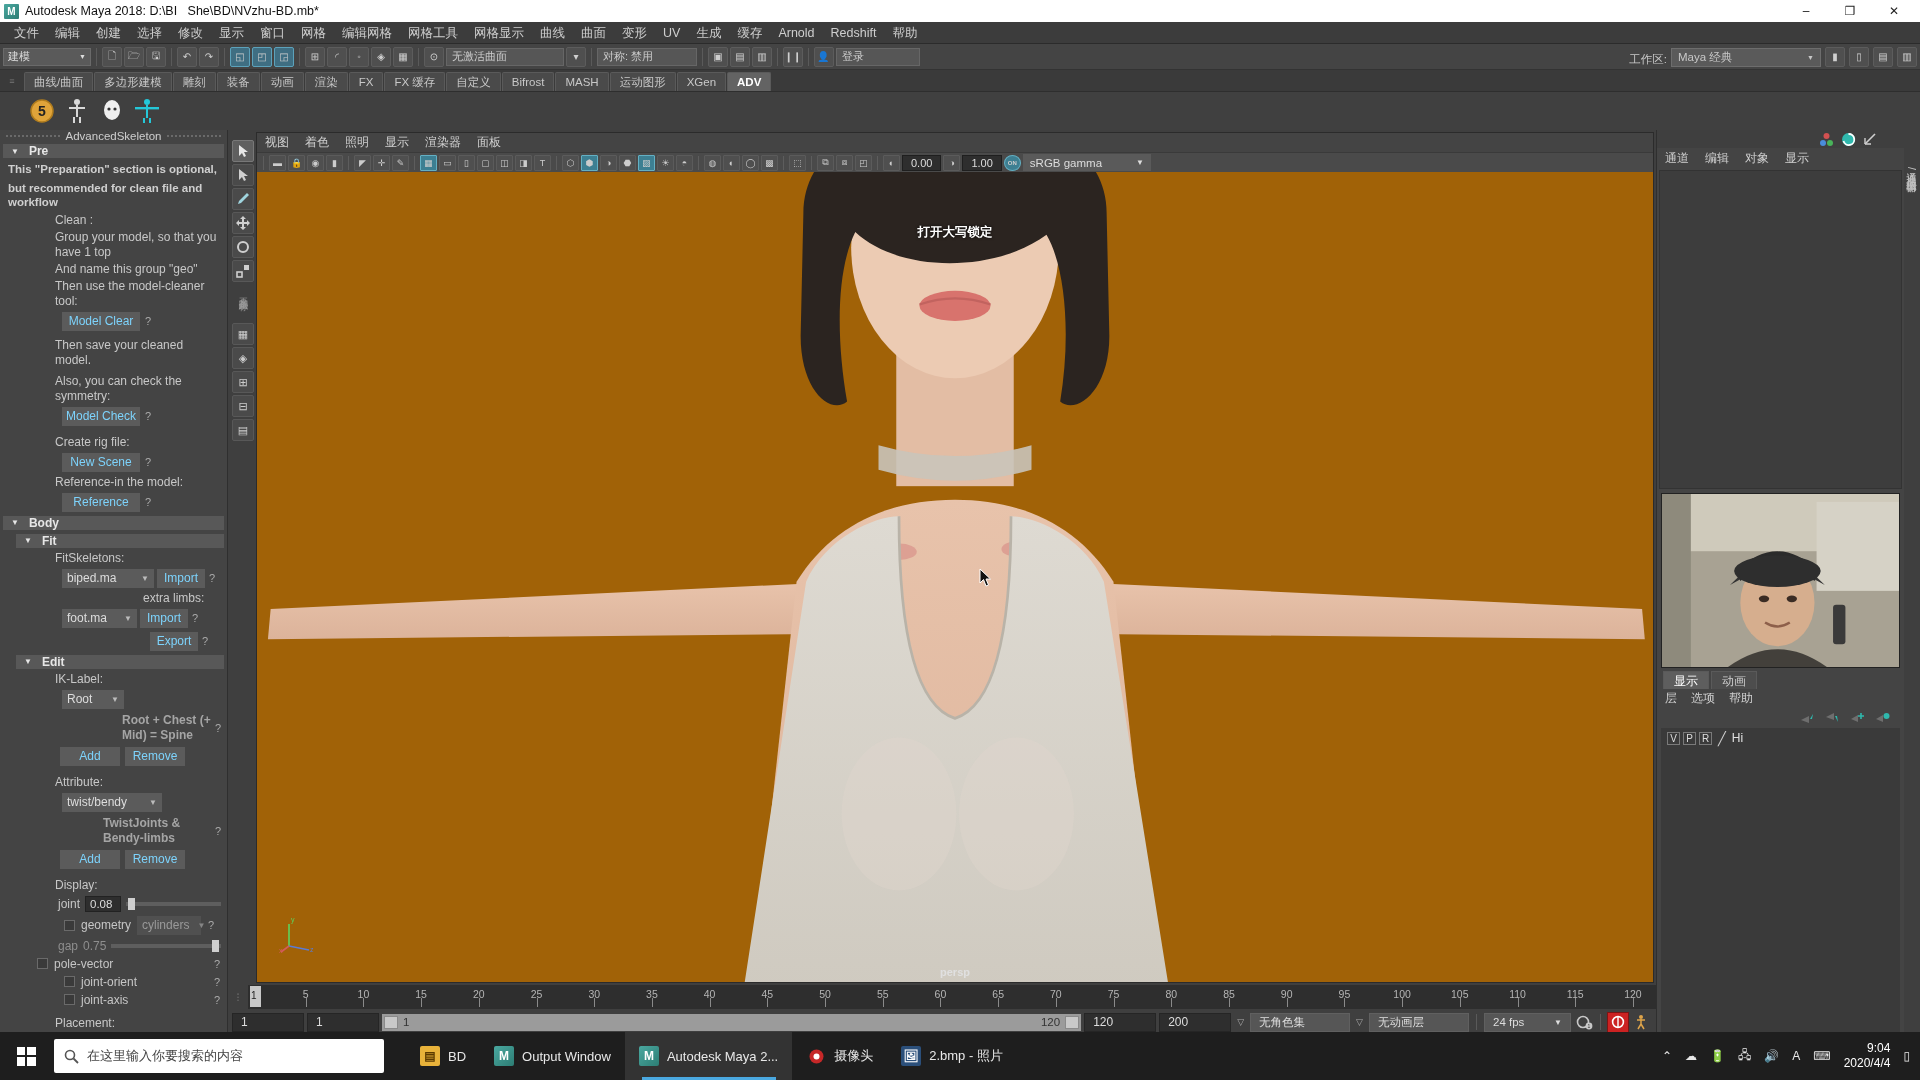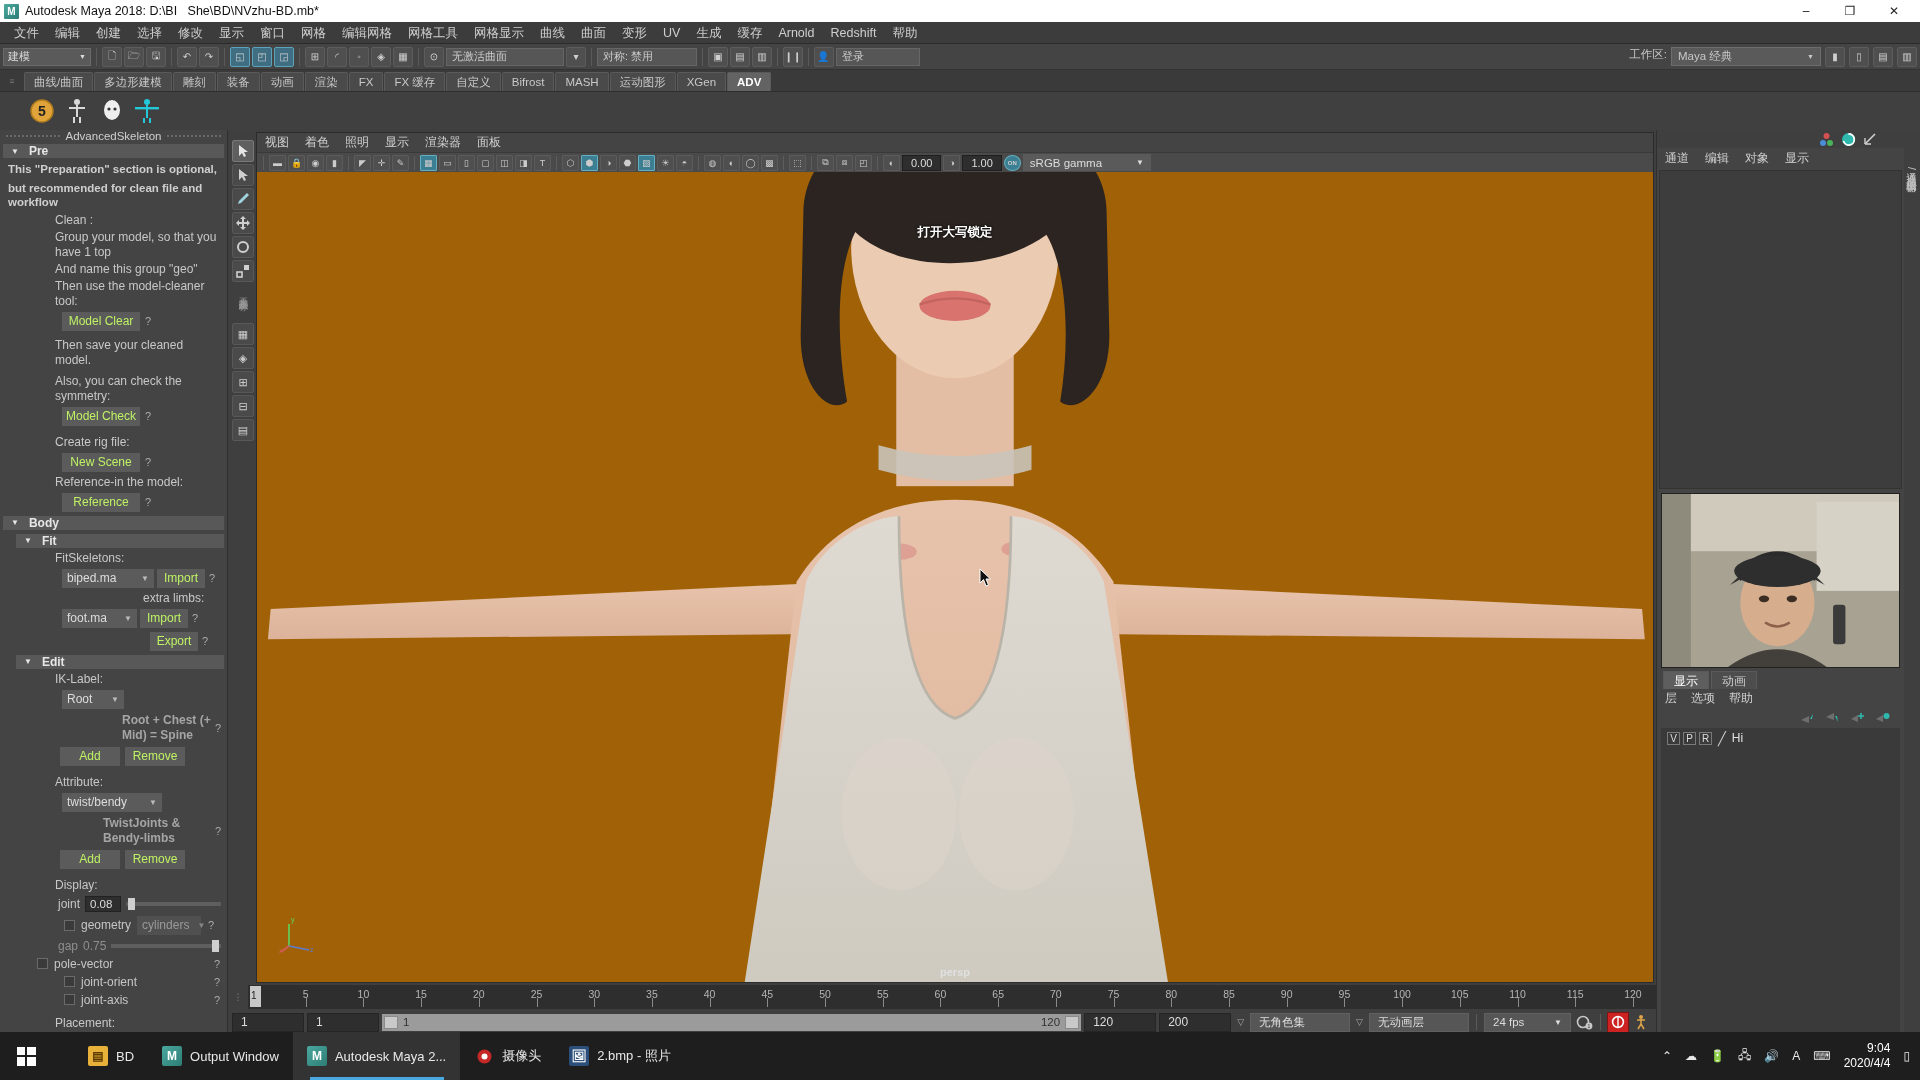--- a/index.html
+++ b/index.html
@@ -22,21 +22,21 @@
   
   .toolrow{height:26px;background:#444;display:flex;align-items:center;gap:2px;padding:0 3px;border-bottom:1px solid #333;}
   .trsel{height:18px;background:#5a5a5a;border:1px solid #6a6a6a;color:#ddd;font-size:11px;display:flex;align-items:center;padding:0 4px;min-width:88px;}
   .trsel .car{margin-left:auto;font-size:7px;}
   .ticon{width:20px;height:20px;background:#4f4f4f;border:1px solid #5c5c5c;border-radius:2px;
         display:flex;align-items:center;justify-content:center;font-size:10px;color:#cfcfcf;}
   .ticon.hl{background:#3f6e82;border-color:#5ca2bb;}
   .tsep{width:1px;height:18px;background:#5a5a5a;margin:0 3px;}
   .tfield{height:18px;background:#565656;border:1px solid #666;color:#ccc;font-size:11px;
     display:flex;align-items:center;padding:0 5px;}
-  .workspace{margin-left:auto;display:flex;align-items:flex-start;gap:4px;font-size:11.5px;color:#c8c8c8;}
+  .workspace{margin-left:auto;display:flex;align-items:flex-end;gap:4px;font-size:11.5px;color:#c8c8c8;}
   .ws-sel{height:19px;background:#5a5a5a;border:1px solid #6d6d6d;display:flex;align-items:center;padding:0 6px;min-width:150px;font-size:11.5px;}
   .ws-sel .car{margin-left:auto;font-size:7px;}
   
   .shelfwrap{display:flex;background:#3a3a3a;border-bottom:1px solid #2e2e2e;}
   .shelfleft{width:24px;display:flex;flex-direction:column;align-items:center;justify-content:center;gap:3px;background:#3a3a3a;}
   .dots{color:#777;font-size:9px;line-height:6px;}
   .shelftabs{display:flex;align-items:flex-end;height:21px;background:#3a3a3a;flex:1;}
   .stab{padding:0 9px;height:19px;line-height:19px;font-size:11.5px;color:#c8c8c8;background:#4a4a4a;
     border:1px solid #5a5a5a;border-bottom:none;margin-right:1px;border-radius:2px 2px 0 0;white-space:nowrap;}
   .stab.active{background:#636363;color:#fff;font-weight:bold;}
@@ -48,21 +48,21 @@
   .leftpanel{width:228px;background:#444;border-right:1px solid #2f2f2f;display:flex;flex-direction:column;position:relative;overflow:hidden;}
   .asheader{height:17px;display:flex;align-items:center;justify-content:center;background:#444;font-size:11.5px;color:#cfcfcf;position:relative;}
   .asheader::before,.asheader::after{content:"";flex:1;height:1px;border-top:2px dotted #6a6a6a;margin:0 6px;}
   .secbar{height:20px;background:#585858;display:flex;align-items:center;padding-left:8px;margin:2px 3px 2px 3px;font-weight:bold;font-size:12px;color:#e6e6e6;}
   .secbar .tri{margin-right:10px;font-size:8px;}
   .secbar.sub{margin-left:16px;}
   .note{padding:2px 8px;font-size:11.5px;color:#cfcfcf;font-weight:bold;line-height:14.5px;}
   .ptext{padding:1px 8px;font-size:12px;color:#c8c8c8;line-height:15px;margin-left:47px;}
   .ptext.bolddim{color:#a5a5a5;font-weight:bold;}
   .row{display:flex;align-items:center;gap:4px;padding:2px 6px;}
-  .btn{background:#5b5b5b;border:1px solid #5b5b5b;color:#bef264;font-size:12px;height:19px;
+  .btn{background:#5b5b5b;border:1px solid #5b5b5b;color:#7dd3fc;font-size:12px;height:19px;
       display:flex;align-items:center;justify-content:center;padding:0 10px;white-space:nowrap;overflow:hidden;}
   .qm{color:#aaa;font-size:11px;width:8px;text-align:center;}
   .combo{background:#5b5b5b;border:1px solid #5b5b5b;height:19px;display:flex;align-items:center;
       padding:0 4px;font-size:12px;color:#ddd;}
   .combo .arrow{margin-left:auto;padding-left:8px;font-size:8px;color:#bbb;}
   .label{font-size:12px;color:#c6c6c6;}
   .hr{height:1px;background:#555;margin:3px 0;}
   .chk{width:11px;height:11px;background:#3a3a3a;border:1px solid #6a6a6a;display:inline-block;}
   .slider{flex:1;height:4px;background:#5e5e5e;position:relative;}
   .slider .knob{position:absolute;top:-4px;width:7px;height:12px;background:#cfcfcf;}
@@ -832,20 +832,27 @@
 
 <div class="taskbar">
   <div class="startbtn">
     <div class="winlogo">
         <i></i>
         <i></i>
         <i></i>
         <i></i>
       </div>
   </div>
+  <div class="searchbox">
+    <svg width="15" height="15" viewBox="0 0 15 15">
+        <circle cx="6" cy="6" r="4.5" fill="none" stroke="#555" stroke-width="1.6"></circle>
+        <line x1="9.5" y1="9.5" x2="14" y2="14" stroke="#555" stroke-width="1.8"></line>
+      </svg>
+    <span class="txt">在这里输入你要搜索的内容</span>
+  </div>
   <div style="width:22px"></div>
   <div class="tbitem">
     <span class="appicon" style="background:#e8b23a;color:#5b3a00">▤</span>
     <span>BD</span>
   </div>
   <div class="tbitem">
     <span class="appicon" style="background:linear-gradient(135deg,#4aa8a0,#2d7d74);color:#fff">M</span>
     <span>Output Window</span>
   </div>
   <div class="tbitem active">

